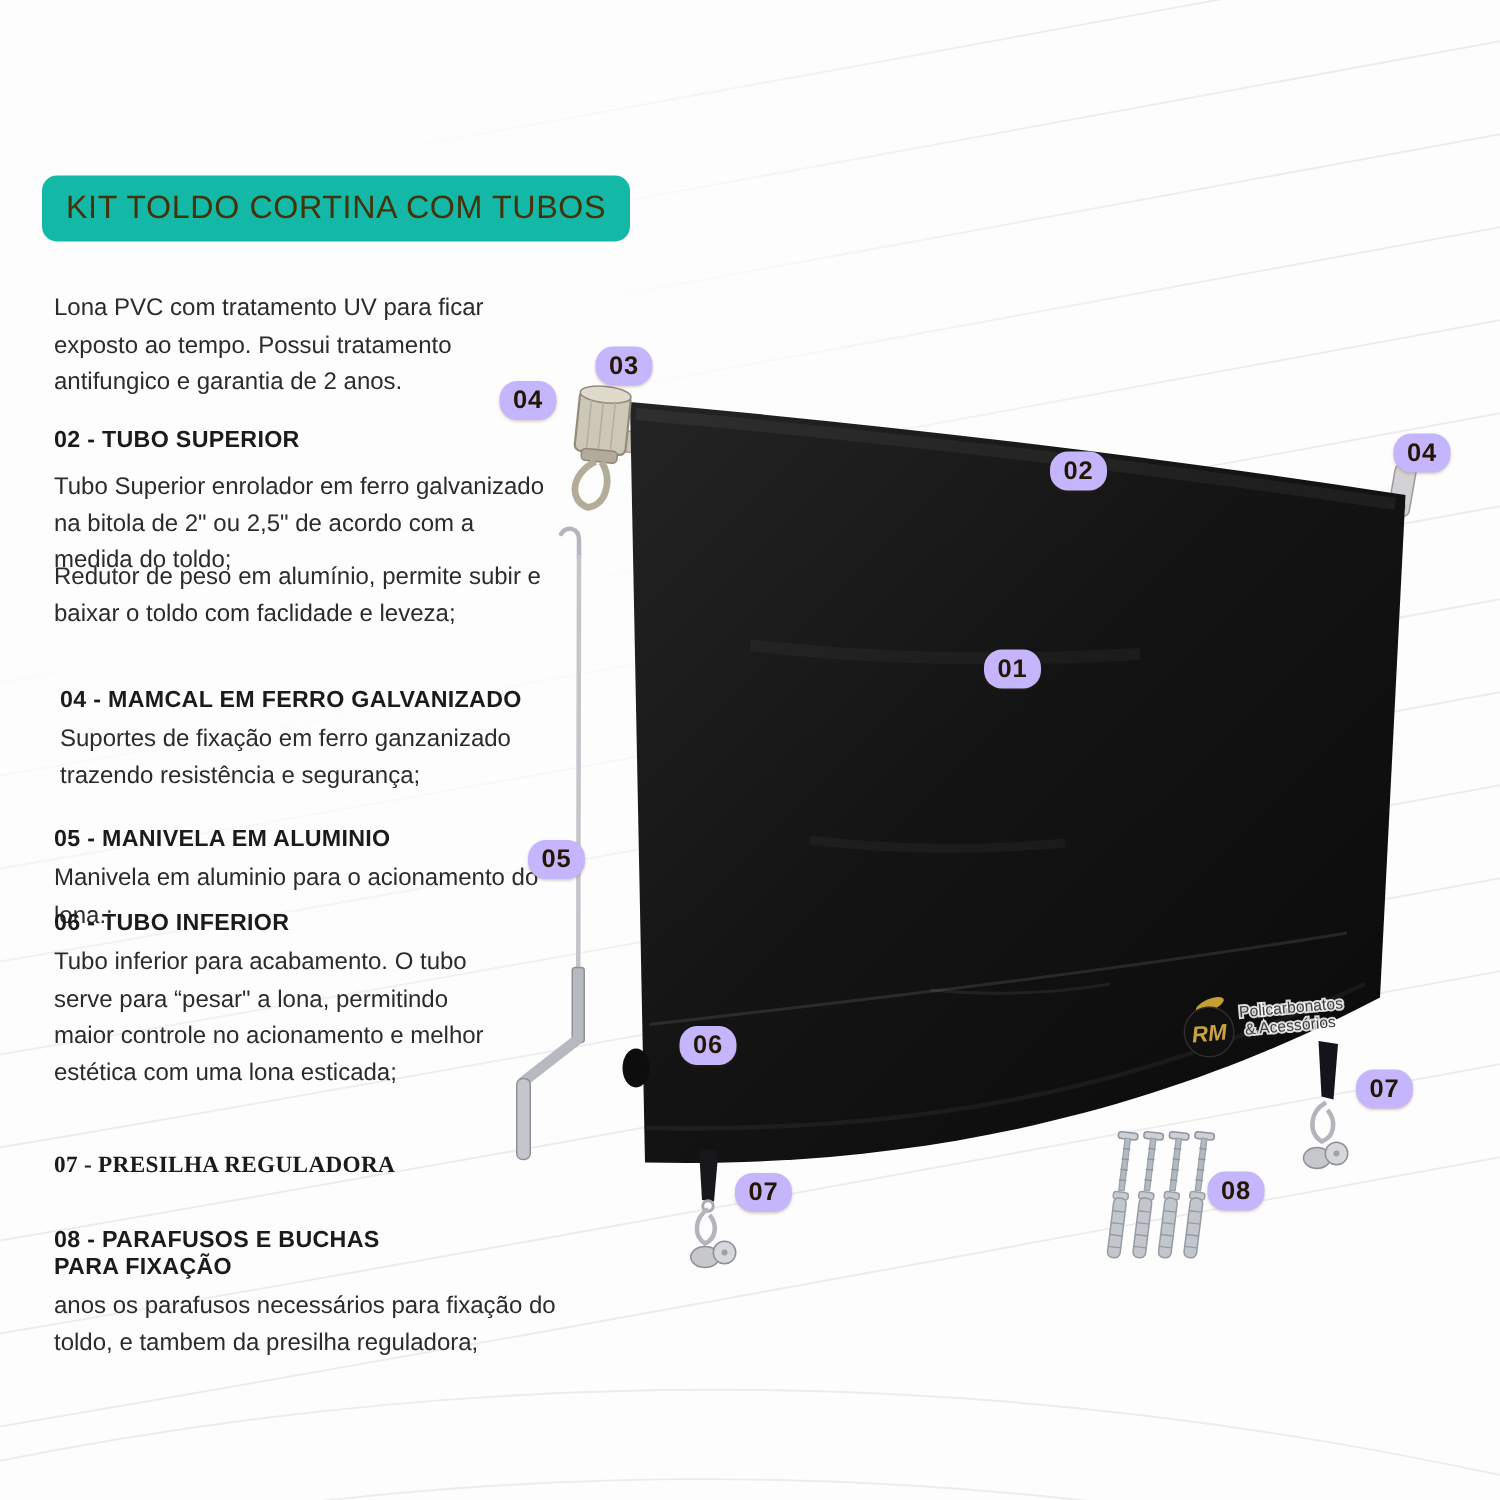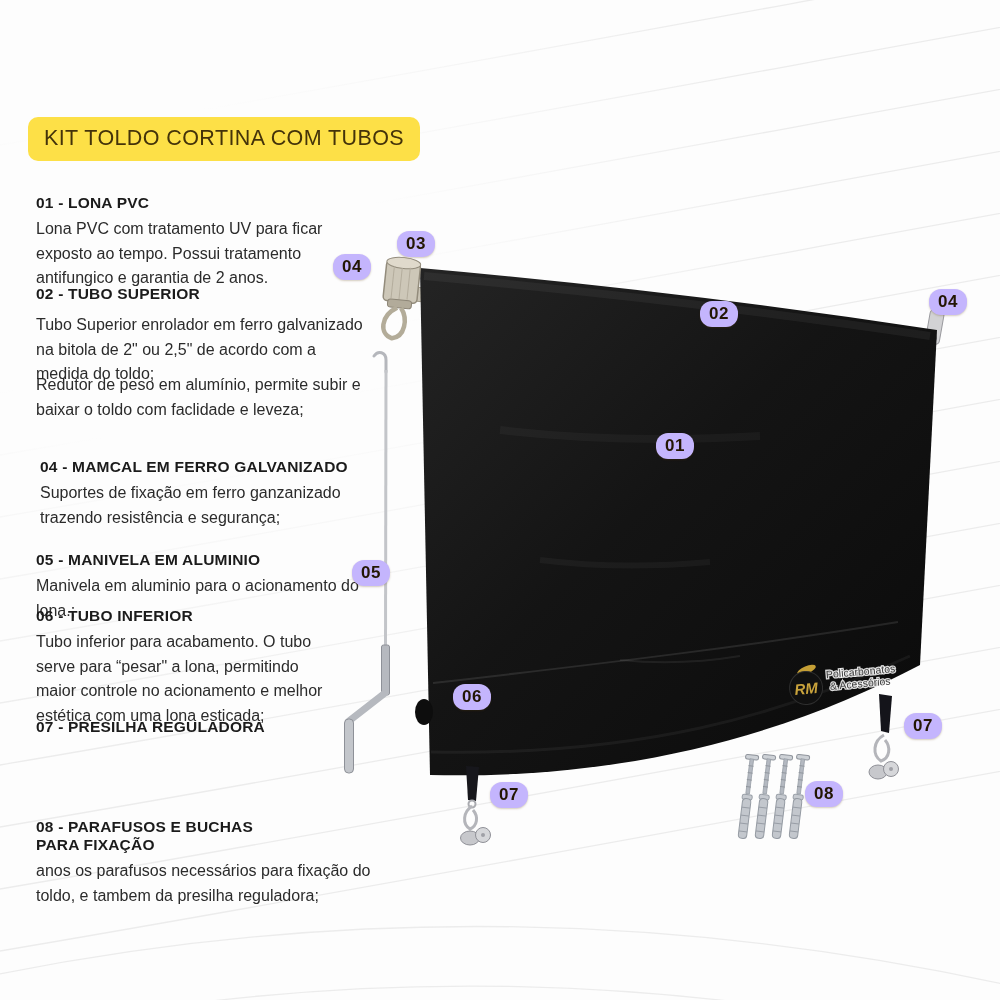--- a/index.html
+++ b/index.html
@@ -10,38 +10,38 @@
     color:#222;
   }
   .bg-svg,.product-svg{position:absolute;inset:0;width:1000px;height:1000px;pointer-events:none;}
   .fade{
     position:absolute;inset:0;
     background:radial-gradient(ellipse 620px 480px at 18% 28%, rgba(253,253,253,1) 35%, rgba(253,253,253,0) 100%);
     pointer-events:none;
   }
   .title-banner{
     position:absolute;left:28px;top:117px;
-    background:#fde047;color:#44330a;
+    background:#14b8a6;color:#44330a;
     font-size:21.5px;font-weight:500;letter-spacing:.4px;
     padding:9px 16px 10px 16px;border-radius:10px;
     white-space:nowrap;
   }
   .section{position:absolute;left:36px;}
   .section h3{
     margin:0 0 5px 0;font-size:15.5px;font-weight:bold;color:#1b1b1b;letter-spacing:.2px;
   }
   .section p{margin:0;font-size:16px;line-height:1.54;color:#2b2b2b;}
   .s1{top:194px;width:332px;}
   .s2{top:285px;width:334px;}
   .s2 p{margin-top:10px;}
   .s3{top:373px;width:334px;}
   .s4{top:458px;left:40px;width:340px;}
   .s5{top:551px;width:352px;}
   .s6{top:607px;width:302px;}
-  .s7{top:718px;width:312px;}
+  .s7{top:768px;width:312px;font-family:Liberation Serif, serif;}
   .s8{top:818px;width:346px;}
   .s8 h3{width:252px;}
   .badge{
     position:absolute;
     background:#c4b5fd;color:#231603;
     font-size:17px;font-weight:bold;letter-spacing:.5px;
     padding:4px 9px 5px 9px;border-radius:12px;line-height:1;
     box-shadow:0 1px 2px rgba(90,60,0,.25);
   }
   .c03{left:397px;top:231px;}
@@ -209,21 +209,20 @@
     <circle cx="806" cy="688" r="16.5" fill="#101010" stroke="#2e2e2e"></circle>
     <text x="806" y="694" text-anchor="middle" font-size="15" font-weight="bold" font-style="italic" fill="#c9a33c">RM</text>
     <text x="827" y="680" font-size="10.5" fill="#3f3f3f" stroke="rgba(255,255,255,0.85)" stroke-width="2.5" paint-order="stroke">Policarbonatos</text>
     <text x="830" y="692" font-size="10.5" fill="#3f3f3f" stroke="rgba(255,255,255,0.85)" stroke-width="2.5" paint-order="stroke">&amp; Acessórios</text>
   </g>
 </svg>
 
 <div class="title-banner">KIT TOLDO CORTINA COM TUBOS</div>
 
 <div class="section s1">
-  <h3>01 - LONA PVC</h3>
   <p>Lona PVC com tratamento UV para ficar exposto ao tempo. Possui tratamento antifungico e garantia de 2 anos.</p>
 </div>
 <div class="section s2">
   <h3>02 - TUBO SUPERIOR</h3>
   <p>Tubo Superior enrolador em ferro galvanizado na bitola de 2" ou 2,5" de acordo com a medida do toldo;</p>
 </div>
 <div class="section s3">
   <p>Redutor de peso em alumínio, permite subir e baixar o toldo com faclidade e leveza;</p>
 </div>
 <div class="section s4">

